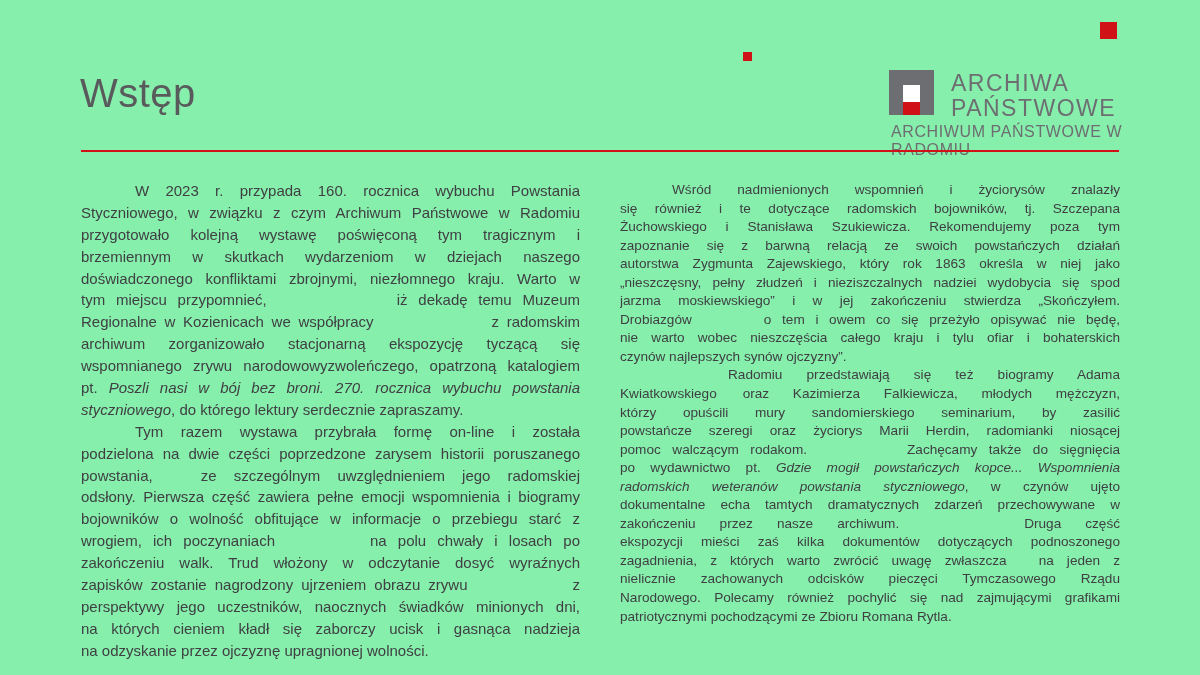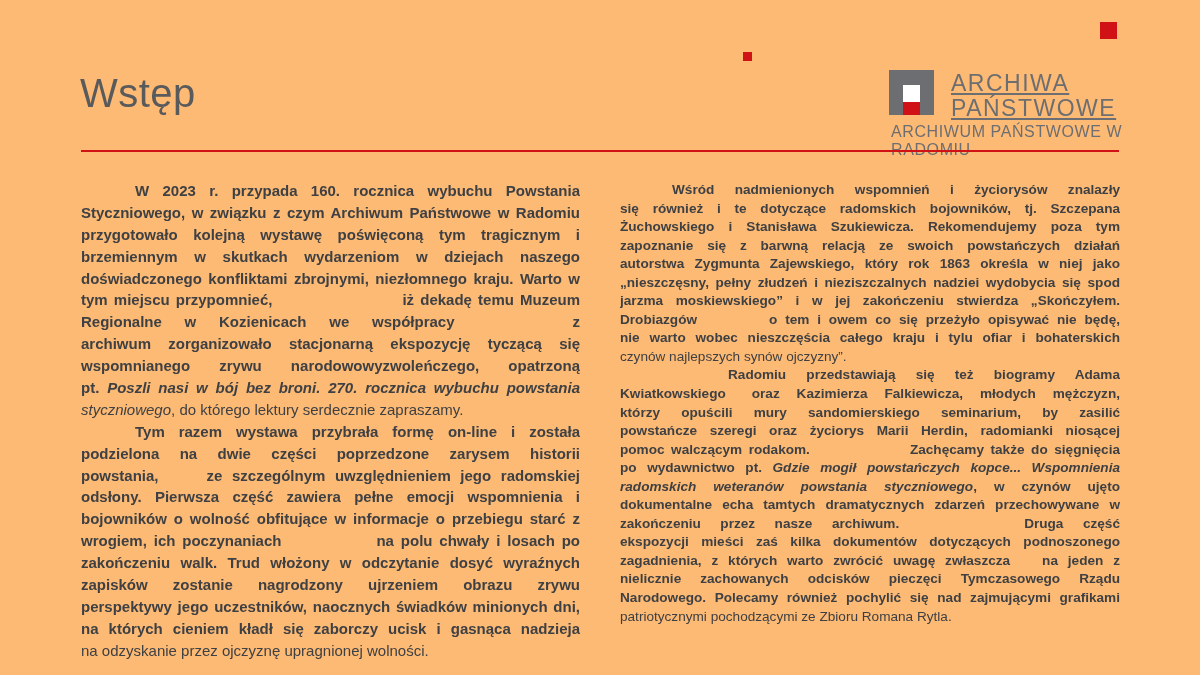--- a/index.html
+++ b/index.html
@@ -1,18 +1,18 @@
 <!DOCTYPE html>
 <html><head>
 <meta charset="utf-8">
 <style>
   html,body { margin:0; padding:0; background:#e9e9e9; }
   #slide {
     position:relative; width:1200px; height:675px; margin:0 auto;
-    background:#fdba74; overflow:hidden;
+    background:#86efac; overflow:hidden;
     font-family:"Liberation Sans","DejaVu Sans",sans-serif;
   }
   
   #page-title {
     position:absolute; left:80px; top:70px;
     font-size:40px; line-height:46px; letter-spacing:0.5px;
     color:#595a5c; font-weight:400;
   }
   #red-rule {
     position:absolute; left:81px; top:150px; width:1038px; height:2px;
@@ -25,35 +25,35 @@
   
   #logo-mark {
     position:absolute; left:889px; top:70px; width:45px; height:45px;
     background:#6d6e71;
   }
   #logo-mark .w { position:absolute; left:14px; top:15px; width:17px; height:17px; background:#ffffff; }
   #logo-mark .r { position:absolute; left:14px; top:32px; width:17px; height:13px; background:#d01217; }
   #logo-words {
     position:absolute; left:951px; top:71px;
     font-size:23px; line-height:25px; letter-spacing:1.5px;
-    color:#6d6e71; font-weight:400;text-decoration:underline;
+    color:#6d6e71; font-weight:400;
   }
   #logo-subtitle {
     position:absolute; left:891px; top:123px;
     font-size:16px; letter-spacing:0.6px; color:#6d6e71;
   }
 
   
   .col { position:absolute; color:#3f4043; }
   #col-left  { left:81px;  top:180px; width:499px; font-size:15px; }
   #col-right { left:620px; top:181px; width:500px; font-size:13.6px; }
   #col-left  .line { height:21.9px;  line-height:21.9px; }
   #col-right .line { height:18.55px; line-height:18.55px; }
   .line { text-align:justify; text-justify:inter-word; overflow:hidden; white-space:normal; }
-  .line.j { text-align-last:justify;font-weight:bold; }
+  .line.j { text-align-last:justify; }
   .gap { display:inline-block; height:1px; vertical-align:baseline; }
   .it { font-style:italic; }
 </style>
 </head>
 <body>
 
 <div id="slide">
 
   <div id="page-title">Wstęp</div>
 

